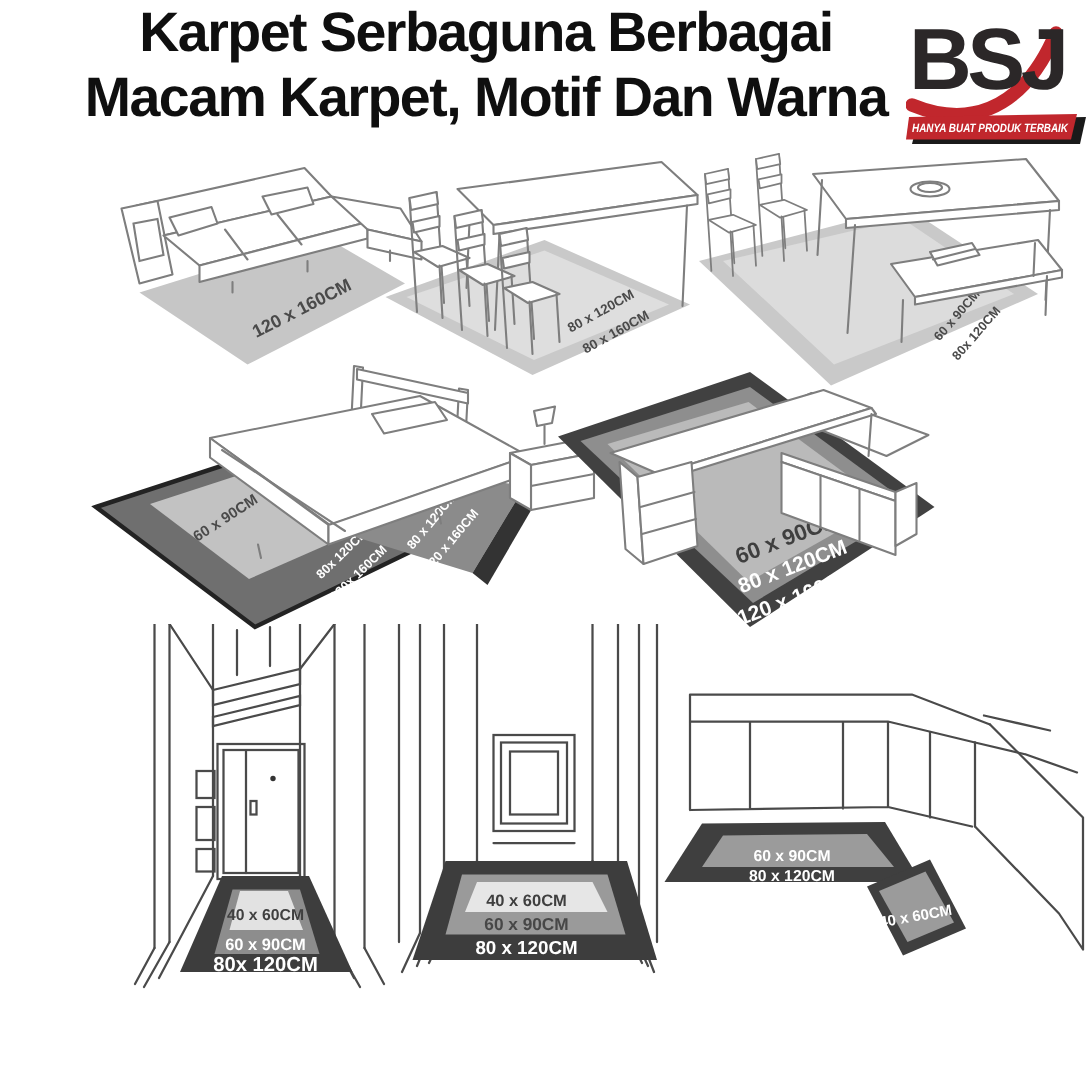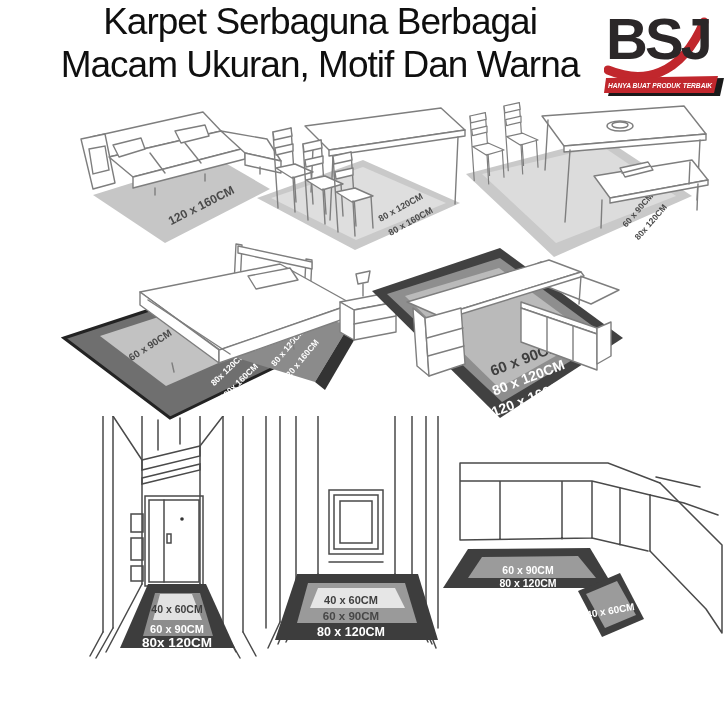--- a/index.html
+++ b/index.html
@@ -1,35 +1,35 @@
 <!DOCTYPE html>
 <html><head>
 <meta charset="utf-8">
 <style>
   html,body{margin:0;padding:0;background:#fff;}
   #canvas{position:relative;width:726px;height:726px;background:#ffffff;overflow:hidden;
           font-family:"Liberation Sans",sans-serif;}
   .scene{position:absolute;}
-  #title{position:absolute;left:16px;top:6;width:608px;text-align:center;
-         font-weight:normal;font-size:37px;line-height:43px;color:#0f0f0f;letter-spacing:-1px;}
+  #title{position:absolute;left:0;top:6;width:608px;text-align:center;
+         font-weight:bold;font-size:37px;line-height:43px;color:#0f0f0f;letter-spacing:-1px;padding-left:20px;}
   svg text{font-family:"Liberation Sans",sans-serif;}
   .furn{fill:#ffffff;stroke:#7e7e7e;stroke-width:1.4;stroke-linejoin:round;}
   .furnl{fill:none;stroke:#7e7e7e;stroke-width:1.4;stroke-linecap:round;}
   .wall{fill:none;stroke:#4a4a4a;stroke-width:1.5;stroke-linecap:round;}
   .lblD{font-weight:bold;fill:#4a4a4a;}
   .lblW{font-weight:bold;fill:#ffffff;}
 </style>
 </head>
 <body>
 
 <div id="canvas">
 
   <div id="title">
     <div>Karpet Serbaguna Berbagai</div>
-    <div>Macam Ukuran, Motif Dan Warna</div>
+    <div>Macam Karpet, Motif Dan Warna</div>
   </div>
 
   <svg class="scene" style="left:604px;top:2px" width="120" height="96" viewBox="0 0 120 96">
     <path d="M4,68 C38,82 76,76 100,20" fill="none" stroke="#c1272d" stroke-width="9" stroke-linecap="round"></path>
     <text x="2" y="57" font-size="58" font-weight="bold" letter-spacing="-3" fill="#2b2728">BSJ</text>
     <polygon points="8,78 120,76 116,94 4,94" fill="#1a1a1a"></polygon>
     <polygon points="2,76 114,74 110,91 0,91" fill="#c1272d"></polygon>
     <text x="56" y="86" font-size="8" font-weight="bold" font-style="italic" fill="#ffffff" text-anchor="middle" textLength="104" lengthAdjust="spacingAndGlyphs">HANYA BUAT PRODUK TERBAIK</text>
   </svg>
 

